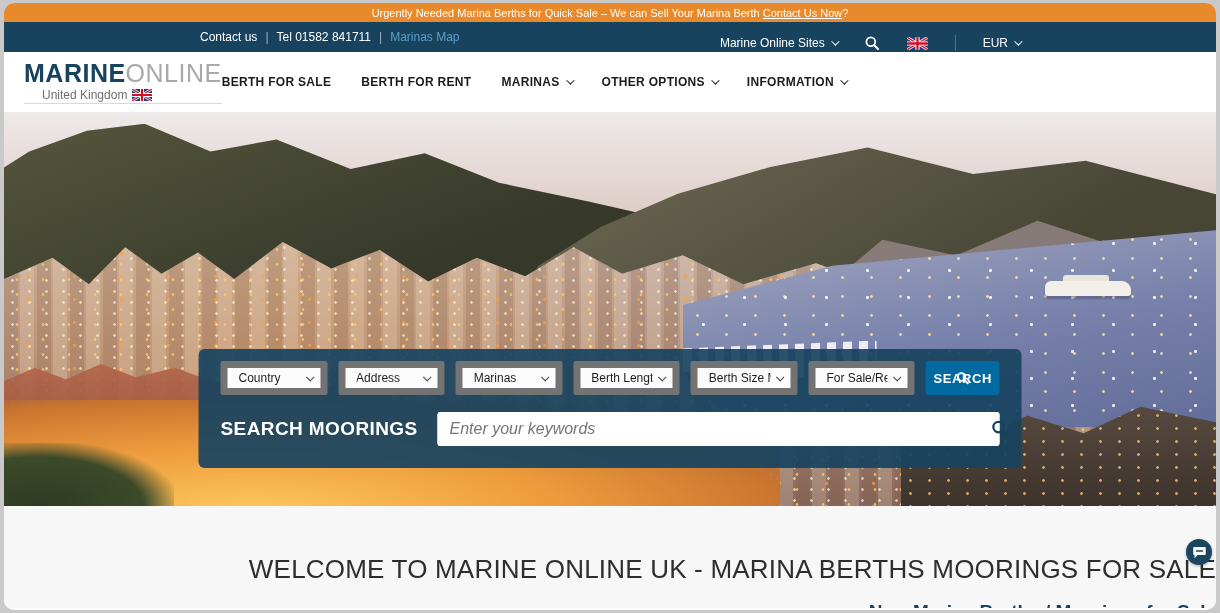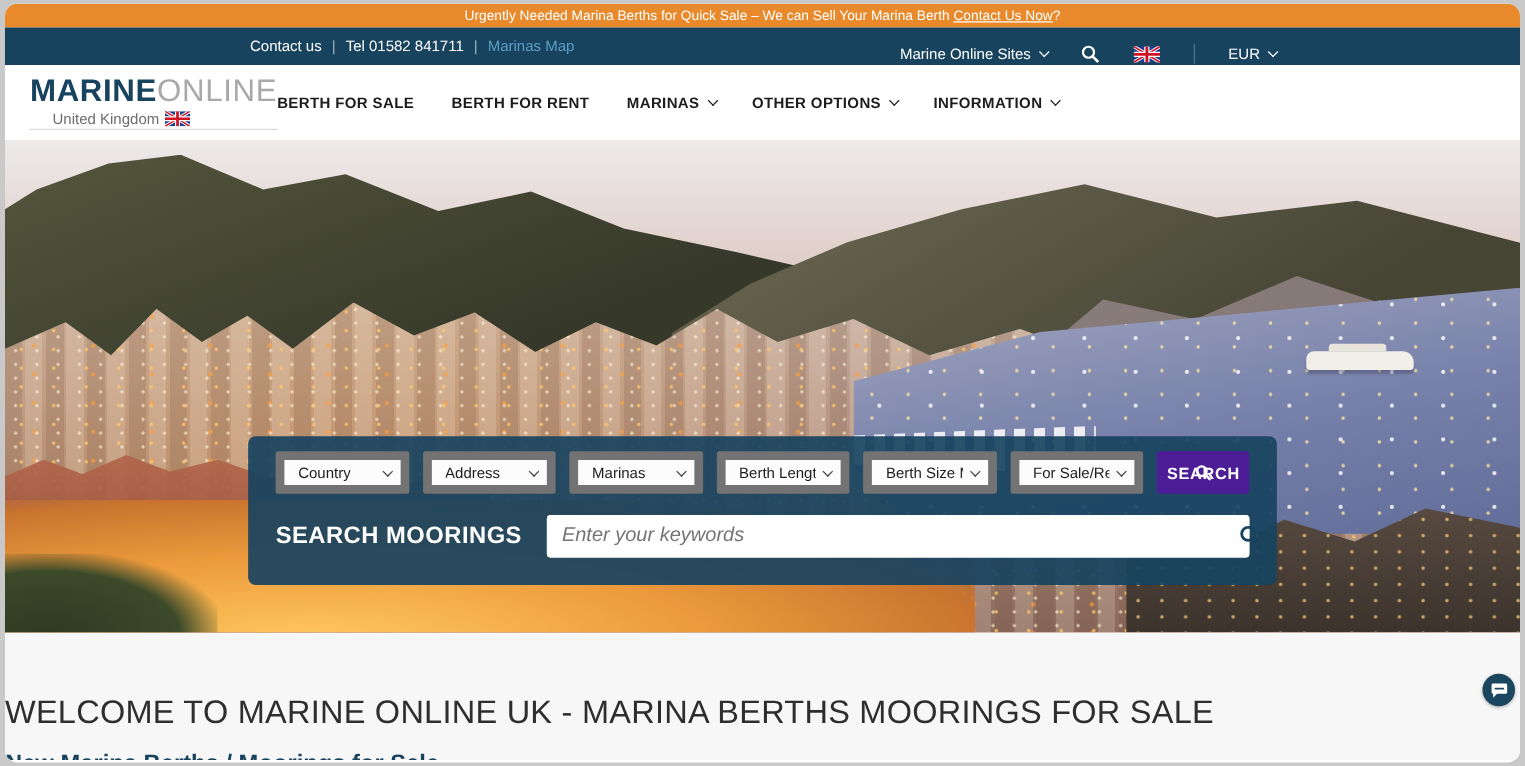--- a/index.html
+++ b/index.html
@@ -93,32 +93,32 @@
 
   
   .search-panel { left:50%; transform:translateX(-50%); top:237px; width:823px; height:119px;
     background:rgba(24,67,95,.92); border-radius:6px; padding:12px 22px; }
   .filters-row { position:static; display:flex; gap:11px; }
   .select { position:static; flex:1 1 0; height:34px; background:#fcfcfc; border:7px solid #737373; border-radius:2px;
     display:flex; align-items:center; justify-content:space-between; padding:0 8px 0 11px;
     font-size:12px; color:#1d1d1d; cursor:pointer; min-width:0; }
   .select .sel-text { position:static; white-space:nowrap; overflow:hidden; }
   .select .caret { position:static; border-color:#444; flex:0 0 auto; transform:rotate(45deg) translateY(-1px); }
-  .search-btn { position:static; flex:1 1 0; height:34px; background:#4c1d95; border:none; border-radius:3px;
+  .search-btn { position:static; flex:1 1 0; height:34px; background:#0369a1; border:none; border-radius:3px;
     color:#fff; font-weight:bold; font-size:13px; letter-spacing:.6px; cursor:pointer;
     display:flex; align-items:center; justify-content:center; gap:8px; font-family:inherit; }
   .moorings-row { position:static; display:flex; align-items:center; margin-top:17px; }
   .moorings-label { position:static; color:#fff; font-weight:bold; font-size:19px; letter-spacing:.4px; width:217px; }
   .keyword-wrap { position:relative; flex:1; height:34px; background:#fff; border-radius:3px; }
   .keyword-wrap input { position:absolute; inset:0; border:none; border-radius:3px; padding:0 36px 0 12px;
     font-size:16px; color:#333; font-family:inherit; outline:none;font-style:italic; }
   .keyword-wrap .kw-icon { right:9px; top:7px; cursor:pointer; }
 
   
-  .welcome { background:#f7f7f7; height:102px; text-align:left; overflow:hidden; }
+  .welcome { background:#f7f7f7; height:102px; text-align:right; overflow:hidden; }
   .welcome h1 { font-size:26px; font-weight:500; color:#2e2e2e; padding-top:48px; letter-spacing:.2px; }
   .welcome h2 { font-size:19px; font-weight:bold; color:#17435E; margin-top:16px; }
 
   
   .chat-fab { position:absolute; left:1186px; top:539px; width:26px; height:26px; border-radius:50%;
     background:#1a4660; display:flex; align-items:center; justify-content:center; cursor:pointer; z-index:20;
     box-shadow:0 1px 3px rgba(0,0,0,.3); }
 </style>
 </head>
 <body>

